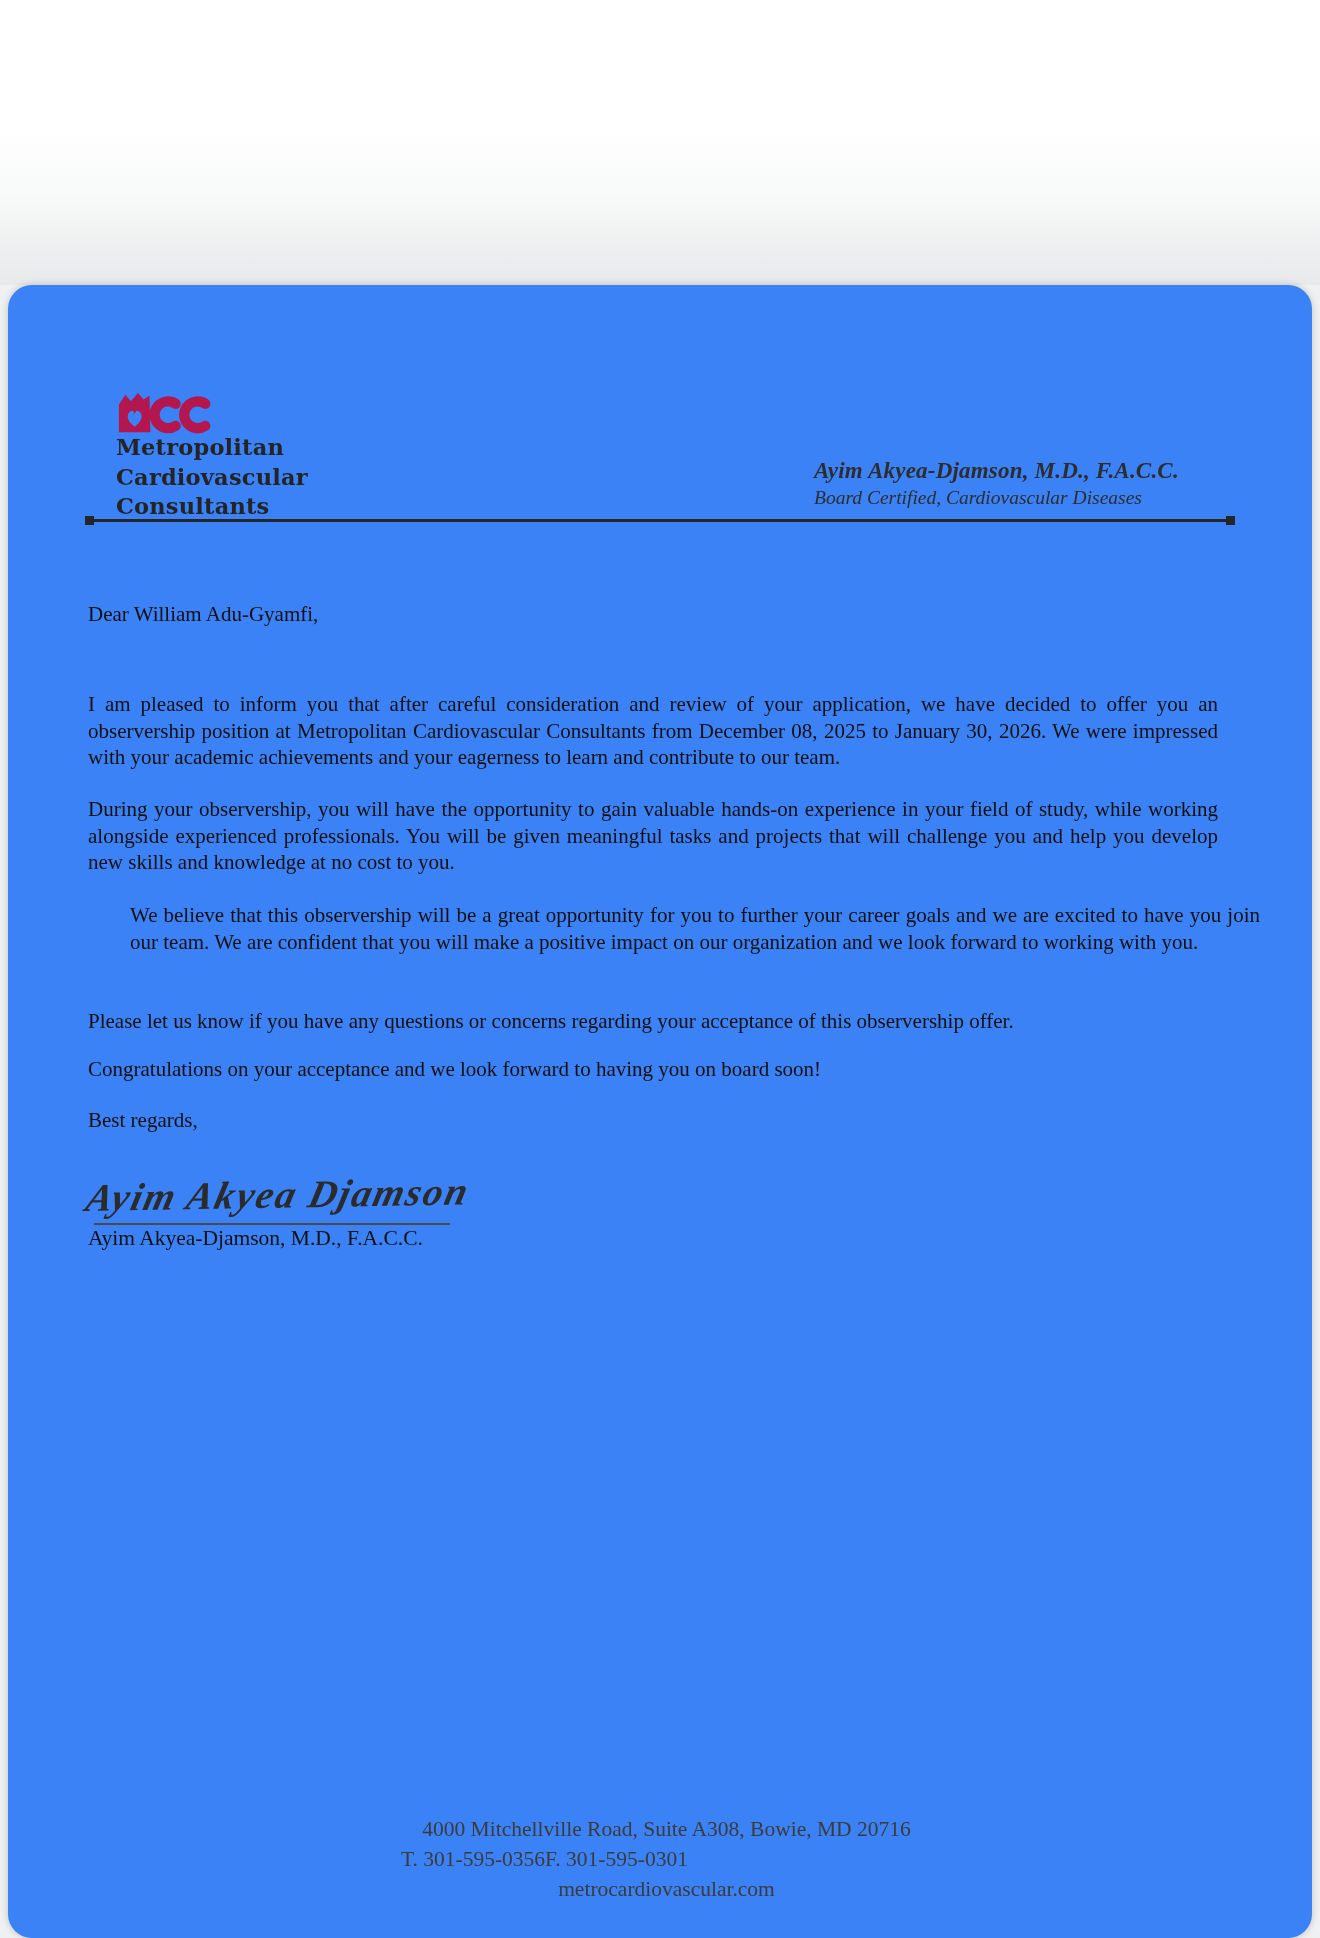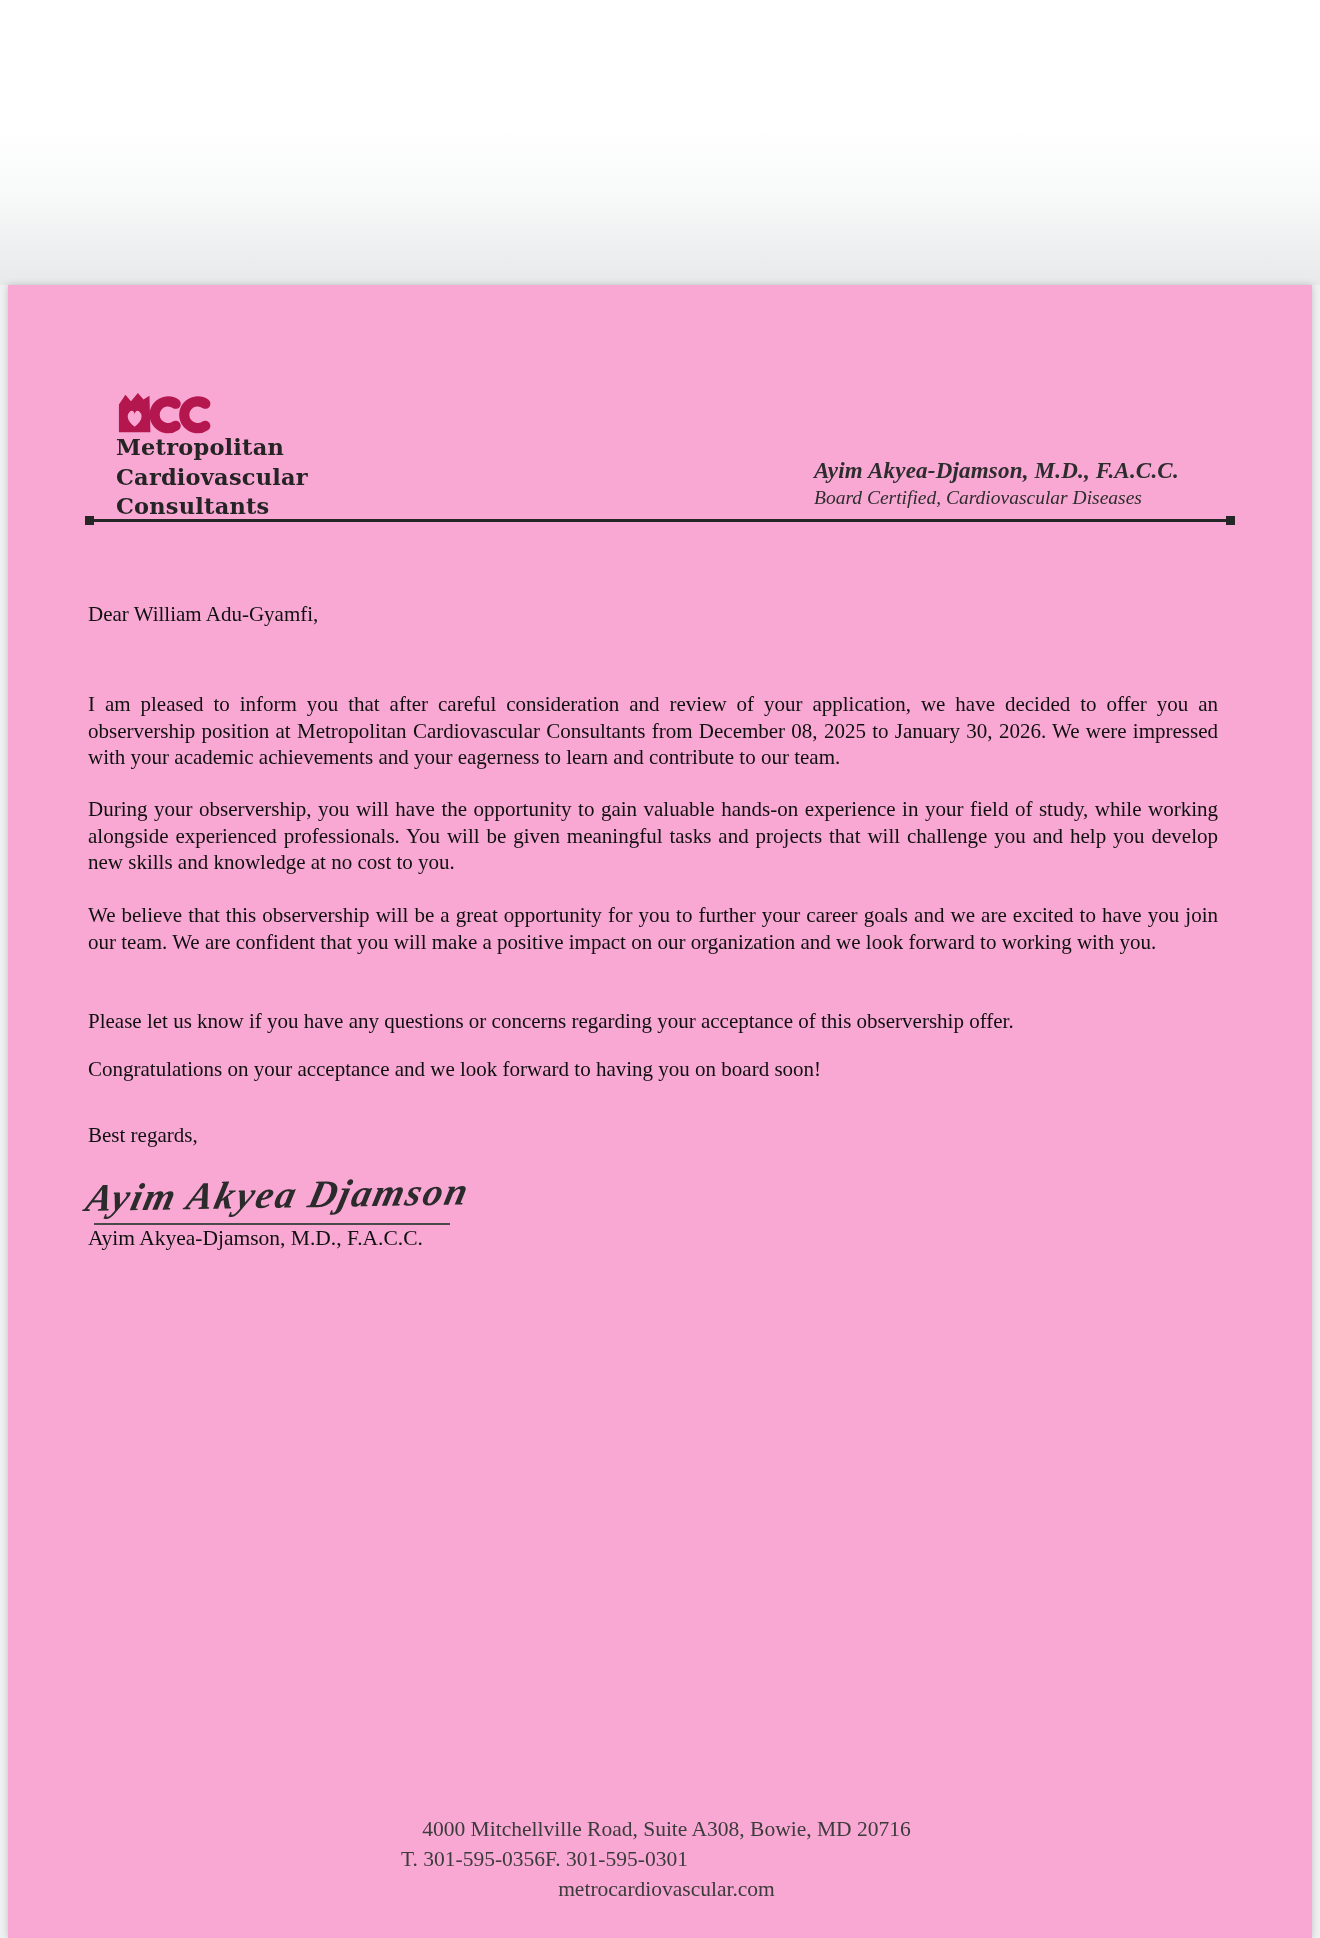--- a/index.html
+++ b/index.html
@@ -9,22 +9,23 @@
     background: #eef0f1;
     overflow: hidden;
     font-family: "Liberation Serif", serif;
   }
   .top-gap {
     position: absolute; top: 0; left: 0; width: 1320px; height: 285px;
     background: linear-gradient(180deg, #ffffff 0%, #ffffff 45%, #f8f9f9 68%, #e7e9ea 100%);
   }
   .page {
     position: absolute; left: 8px; top: 285px; width: 1304px; height: 1653px;
-    background: #f9a8d4;
+    background: #3b82f6;
     box-shadow: 0 0 7px rgba(0,0,0,0.20);
+    border-radius: 24px;
   }
 
   
   .logo-svg { position: absolute; left: 110px; top: 105px; width: 100px; height: 44px; }
   .company-name {
     position: absolute; left: 108px; top: 148px;
     font-family: "DejaVu Serif", serif;
     font-weight: bold; font-size: 22.5px; line-height: 29.5px;
     color: #242424; letter-spacing: 0.2px;
   }
@@ -45,24 +46,24 @@
   .header-rule .endcap.left { left: -5px; }
   .header-rule .endcap.right { right: -5px; }
 
   
   .body-text { color: #101010; font-size: 21px; line-height: 26.5px; }
   .salutation { position: absolute; left: 80px; top: 316px; }
   .para { position: absolute; left: 80px; width: 1130px; text-align: justify; }
   .para.single { text-align: left; }
   .p1 { top: 406px; }
   .p2 { top: 511px; }
-  .p3 { top: 617px; }
+  .p3 { top: 617px; margin-left: 42px; }
   .p4 { top: 723px; }
   .p5 { top: 771px; }
-  .closing { position: absolute; left: 80px; top: 822px; margin-top: 15px; }
+  .closing { position: absolute; left: 80px; top: 822px; }
 
   
   .signature-script {
     position: absolute; left: 74px; top: 890px;
     font-style: italic; font-weight: bold;
     font-size: 39px; color: #2b2b2b;
     letter-spacing: 2px;
     transform: skewX(-14deg) rotate(-1deg);
     transform-origin: left bottom;
     white-space: nowrap;

